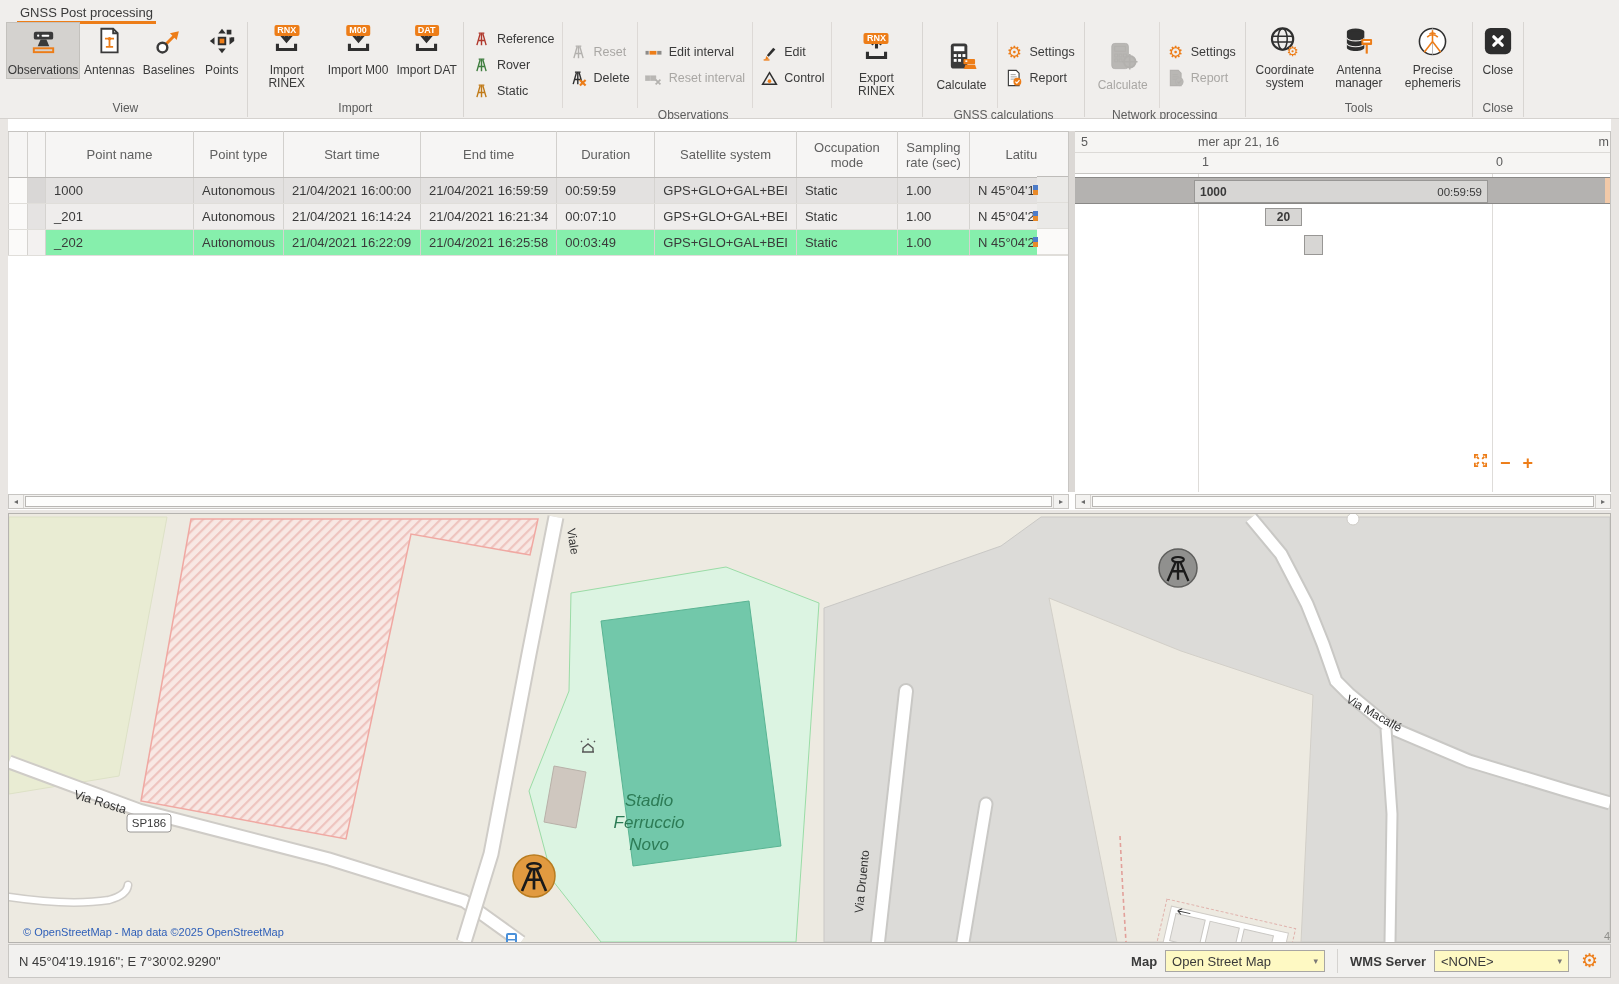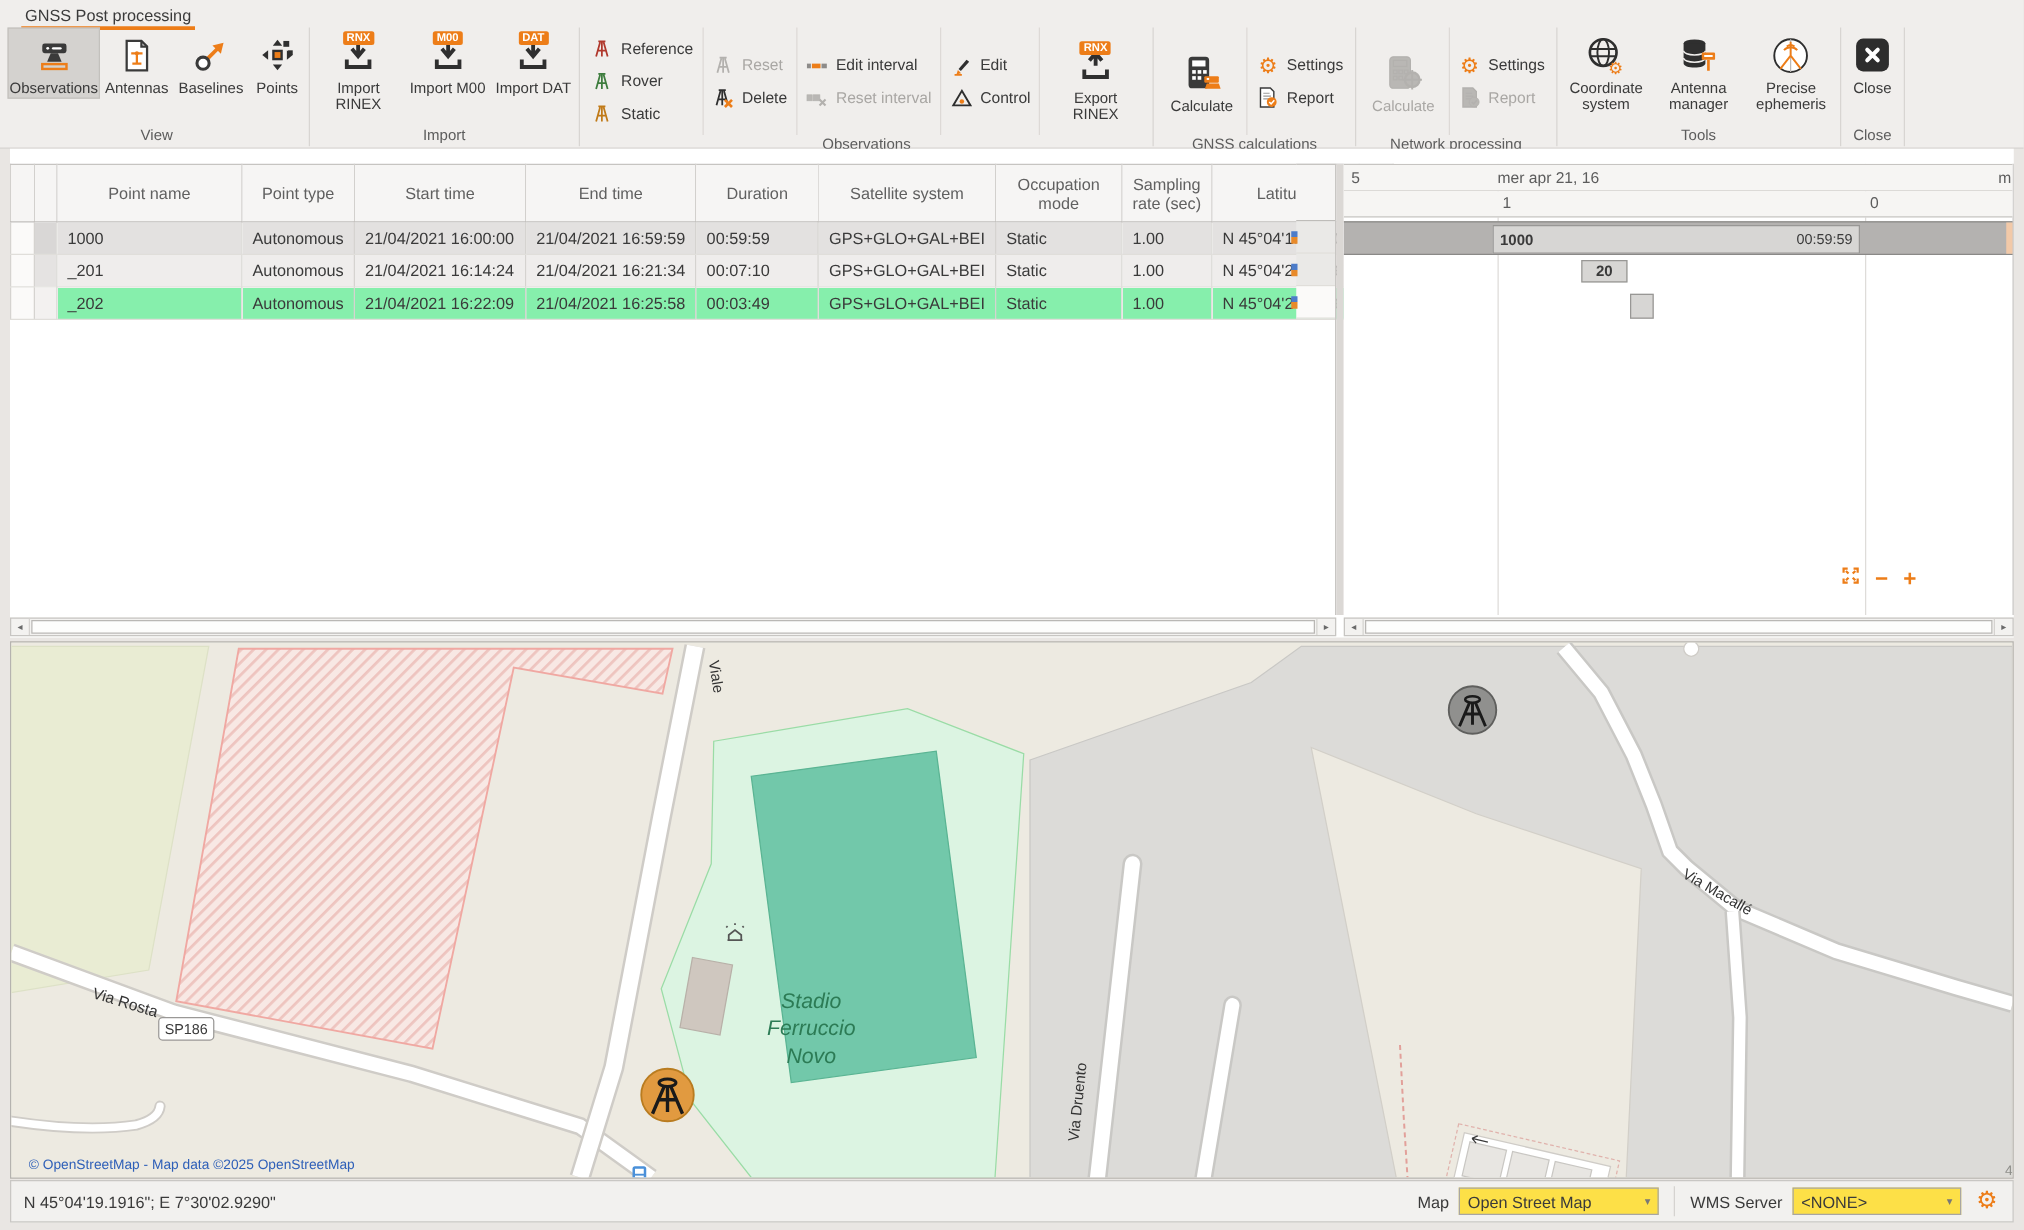--- a/index.html
+++ b/index.html
@@ -9,21 +9,21 @@
   
   #ribbon{position:absolute;left:0;top:0;width:1619px;height:119px;background:#f0eeec;border-bottom:1px solid #d5d2cf}
   #tabrow{height:22px}
   #app-tab{display:inline-block;margin-left:17px;font-size:13px;color:#3a3a3a;padding:5px 3px 1px;border-bottom:3px solid #ed7d18;cursor:default}
   #groups{display:flex;align-items:stretch;height:95px;padding-left:4px}
   .group{display:flex;flex-direction:column;border-right:1px solid #d8d5d2;padding:0 2px}
   .group-items{flex:1;display:flex;align-items:flex-start}
   .group-label{height:16px;font-size:12px;color:#5c5c5c;text-align:center;white-space:nowrap;padding:0 6px 2px}
   .btn-large{min-width:46px;max-width:74px;display:flex;flex-direction:column;align-items:center;padding:3px 3px 1px;font-size:12px;line-height:13px;color:#3a3a3a;text-align:center;cursor:pointer;border:1px solid transparent}
   .btn-large.selected{background:#d4d2cf;border:1px solid #c3c1bd}
-  .btn-large .ic{height:36px;display:flex;align-items:center;justify-content:center;position:relative;margin-bottom:2px}
+  .btn-large .ic{height:36px;display:flex;align-items:flex-start;justify-content:center;position:relative;margin-bottom:2px}
   .badge{position:absolute;top:-1px;left:50%;transform:translateX(-50%);background:#ed7d18;color:#fff;font-size:9px;font-weight:bold;padding:0 3px;border-radius:2px;line-height:11px}
   .smallcol{display:flex;flex-direction:column;justify-content:center;padding:2px 7px;gap:7px;height:86px}
   .smallcol + .smallcol{border-left:1px solid #ddd9d6}
   .btn-small{display:flex;align-items:center;gap:6px;font-size:12.5px;color:#3a3a3a;height:19px;cursor:pointer;white-space:nowrap}
   .btn-small .ic{width:18px;height:18px;display:flex;align-items:center;justify-content:center}
   .disabled{color:#a9a7a4 !important;cursor:default}
   .disabled svg *{stroke:#b3b1ae !important;fill:#b9b7b4 !important}
   .disabled svg [fill="none"]{fill:none !important}
   .gearglyph{font-size:17px;color:#ed7d18;line-height:1}
   .ic svg{display:block}
@@ -73,22 +73,22 @@
   .sthumb{flex:1;margin:1px;background:#fdfdfc;border:1px solid #b9b7b4;cursor:pointer}
 
   
   #map{position:absolute;left:8px;top:513px;width:1603px;height:430px;border:1px solid #b5b3af;background:#edeae1;overflow:hidden}
   #attribution{position:absolute;left:14px;top:412px;font-size:11px;color:#2e5fb8;cursor:pointer}
 
   
   #statusbar{position:absolute;left:8px;top:944px;width:1603px;height:34px;background:#f2f1ef;border:1px solid #c9c7c4;display:flex;align-items:center;font-size:13px}
   #coords{margin-left:10px}
   #sb-right{margin-left:auto;display:flex;align-items:center}
-  .sb-label{font-weight:normal;margin-right:8px}
-  .dropdown{height:22px;background:#fde047;border:1px solid #a8a6a3;display:flex;align-items:center;padding:0 6px;cursor:pointer}
+  .sb-label{font-weight:bold;margin-right:8px}
+  .dropdown{height:22px;background:#fef9c3;border:1px solid #a8a6a3;display:flex;align-items:center;padding:0 6px;cursor:pointer}
   .dropdown .ddv{flex:1;white-space:nowrap;overflow:hidden}
   .dropdown .dda{color:#7a7876;font-size:9px;margin-left:8px}
   #dd-map{width:160px}
   #dd-wms{width:135px}
   .sb-sep{width:1px;height:24px;background:#d5d3d0;margin:0 12px}
   #sb-gear{margin:0 12px 0 12px;font-size:19px;color:#3a3a3a;cursor:pointer}
   #sb-gear .gearglyph{font-size:19px;color:#ed7d18}
 </style>
 </head>
 <body>

